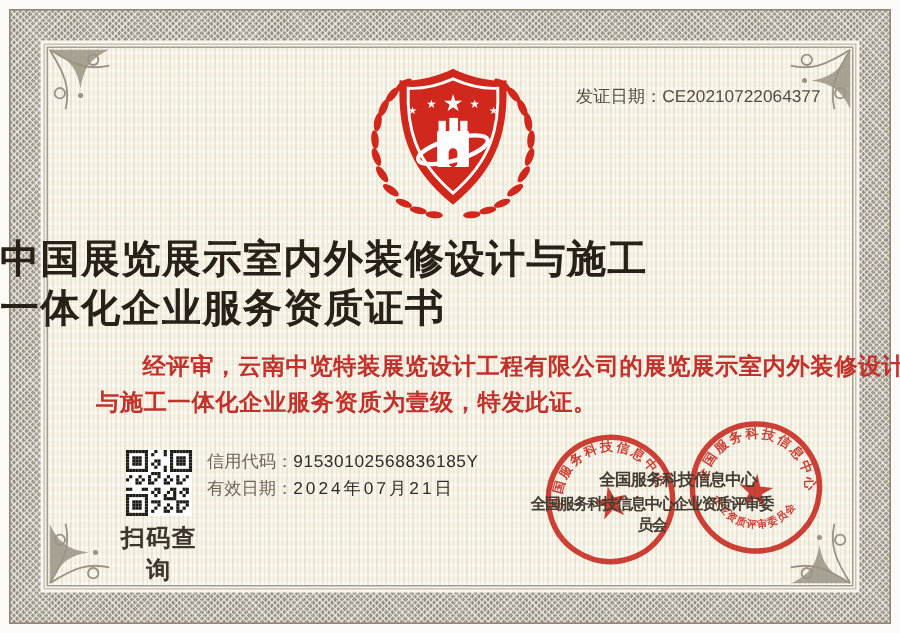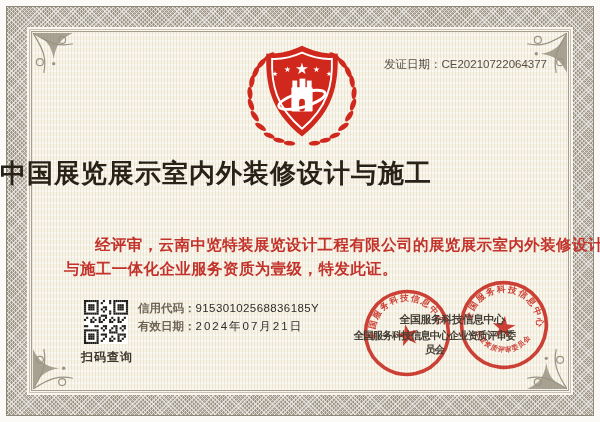--- a/index.html
+++ b/index.html
@@ -31,25 +31,25 @@
   .logo{position:absolute;left:243px;top:42px;width:118px;height:106px;z-index:5;}
 
   .title{position:absolute;left:0;right:0;top:157px;text-align:left;z-index:5;
     font-family:"DejaVu Serif","Liberation Serif",serif;font-weight:700;font-size:26px;
     line-height:33px;color:#282118;letter-spacing:1px;}
 
   .body-text{position:absolute;left:64px;top:233px;width:540px;z-index:5;
     font-size:15.5px;line-height:24px;color:#c2322a;font-weight:600;text-indent:2em;letter-spacing:.4px;}
 
   .qr{position:absolute;left:84px;top:300px;width:44px;height:44px;z-index:5;background:#fff;}
-  .qr-caption{position:absolute;left:79px;top:349px;width:54px;text-align:right;z-index:5;
-    font-size:12px;color:#3b352c;letter-spacing:1px;font-weight:600;}
+  .qr-caption{position:absolute;left:79px;top:349px;width:54px;text-align:center;z-index:5;
+    font-size:16px;color:#3b352c;letter-spacing:1px;font-weight:600;}
 
   .info{position:absolute;left:138px;top:300px;z-index:5;font-size:11.5px;line-height:17.5px;}
-  .info .row .lbl{color:#6e6455;font-weight:700;}
+  .info .row .lbl{color:#6e6455;font-weight:400;}
   .info .row .val{color:#2f2b26;font-weight:400;letter-spacing:.4px;}
   .info .row .val.spaced{letter-spacing:2px;}
 
   .seal{position:absolute;z-index:6;opacity:.85;mix-blend-mode:multiply;}
   .seal.left{left:362px;top:288px;width:90px;height:90px;transform:rotate(-12deg);}
   .seal.right{left:458px;top:279px;width:92px;height:92px;transform:rotate(6deg);}
 
   .issuer-line1{position:absolute;left:352px;top:312px;width:200px;text-align:center;z-index:7;
     font-size:11px;letter-spacing:-.5px;font-weight:700;color:#443d33;}
   .issuer-line2{position:absolute;left:352px;top:329px;width:165px;text-align:center;z-index:7;
@@ -147,20 +147,21 @@
       <rect x="57.5" y="38" width="6" height="10" fill="#fff"></rect>
       <rect x="65" y="40" width="5" height="8" fill="#fff"></rect>
       <rect x="49" y="47" width="22" height="25" rx="1" fill="#fff"></rect>
       <rect x="57" y="59" width="6" height="13" rx="3" fill="#d0281c"></rect>
       <ellipse cx="60" cy="60" rx="25" ry="7.5" fill="none" stroke="#fff" stroke-width="3" transform="rotate(-16 60 60)"></ellipse>
     </g>
   </svg>
 
   <div class="title">
     <div>中国展览展示室内外装修设计与施工</div>
+    <div>一体化企业服务资质证书</div>
   </div>
 
   <div class="body-text">经评审，云南中览特装展览设计工程有限公司的展览展示室内外装修设计与施工一体化企业服务资质为壹级，特发此证。</div>
 
   <svg class="qr" id="qr" viewBox="0 0 42 42">
       <rect x="0" y="0" width="2" height="2" fill="#1e1b17"></rect>
       <rect x="2" y="0" width="2" height="2" fill="#1e1b17"></rect>
       <rect x="4" y="0" width="2" height="2" fill="#1e1b17"></rect>
       <rect x="6" y="0" width="2" height="2" fill="#1e1b17"></rect>
       <rect x="8" y="0" width="2" height="2" fill="#1e1b17"></rect>

